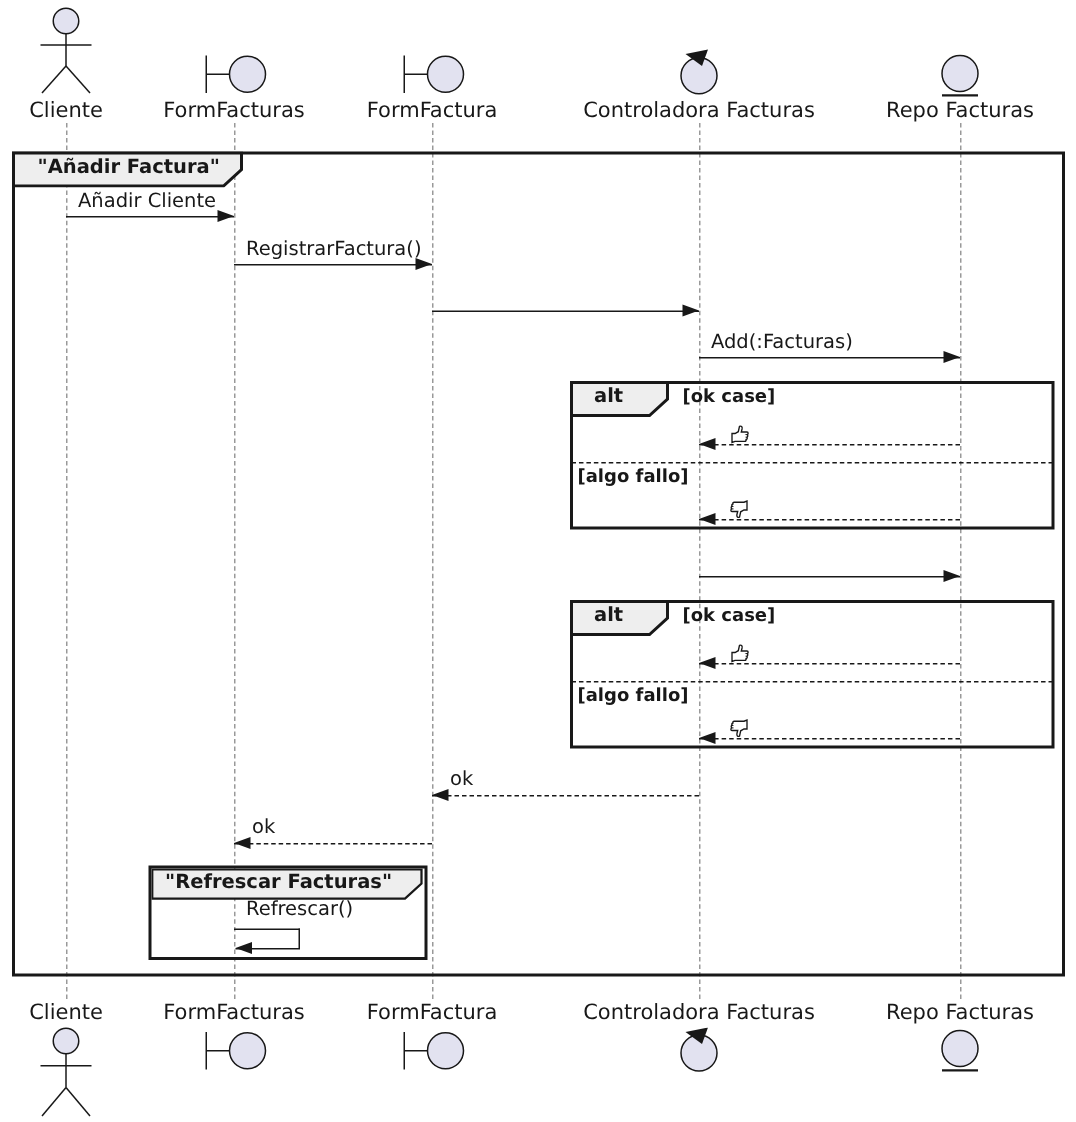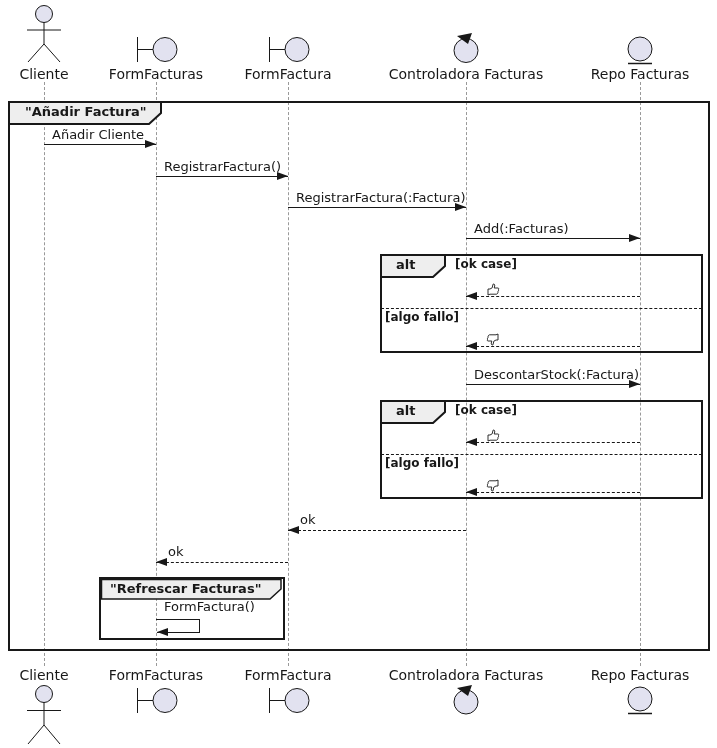--- a/index.html
+++ b/index.html
@@ -76,21 +76,20 @@
   <div class="tabtext" style="left:25px;top:104px">"Añadir Factura"</div>
 
   <div class="mtext" style="left:52px;top:127px">Añadir Cliente</div>
   <div class="lsolid" style="left:44px;top:144px;width:112px"></div>
   <div class="ah-r" style="left:145px;top:140px"></div>
 
   <div class="mtext" style="left:164px;top:159px">RegistrarFactura()</div>
   <div class="lsolid" style="left:156px;top:176px;width:132px"></div>
   <div class="ah-r" style="left:277px;top:172px"></div>
 
-  <div class="mtext" style="left:296px;top:190px">RegistrarFactura(:Factura)</div>
   <div class="lsolid" style="left:288px;top:207px;width:178px"></div>
   <div class="ah-r" style="left:455px;top:203px"></div>
 
   <div class="mtext" style="left:474px;top:221px">Add(:Facturas)</div>
   <div class="lsolid" style="left:466px;top:238px;width:174px"></div>
   <div class="ah-r" style="left:629px;top:234px"></div>
 
   <div class="frame" style="left:380px;top:254px;width:323px;height:99px"></div>
   <svg class="tabsvg" style="left:380px;top:254px" width="68" height="24" viewBox="0 0 68 24">
     <polygon points="1,1 65,1 65,12 53,23 1,23" fill="#EEEEEE" stroke="#181818" stroke-width="2"></polygon>
@@ -105,21 +104,20 @@
   <div class="divider" style="left:381px;top:308px;width:321px"></div>
   <div class="guard" style="left:385px;top:310px">[algo fallo]</div>
   <svg class="abs" style="left:486px;top:332px;z-index:3" width="14" height="15" viewBox="0 0 14 15">
     <g transform="rotate(180 7 7.5)">
       <path d="M2 13V7h2l2.2-1.2L7 2.2c1.2-.5 2 .4 1.7 1.8L8.2 6H12c1 0 1 1.6 0 1.8.8.3.7 1.5-.2 1.7.6.4.4 1.4-.4 1.5.2.6-.2 1.2-.9 1.2H4z" fill="none" stroke="#181818" stroke-width="0.9"></path>
     </g>
   </svg>
   <div class="ldash" style="left:466px;top:346px;width:174px"></div>
   <div class="ah-l" style="left:466px;top:342px"></div>
 
-  <div class="mtext" style="left:474px;top:367px">DescontarStock(:Factura)</div>
   <div class="lsolid" style="left:466px;top:384px;width:174px"></div>
   <div class="ah-r" style="left:629px;top:380px"></div>
 
   <div class="frame" style="left:380px;top:400px;width:323px;height:99px"></div>
   <svg class="tabsvg" style="left:380px;top:400px" width="68" height="24" viewBox="0 0 68 24">
     <polygon points="1,1 65,1 65,12 53,23 1,23" fill="#EEEEEE" stroke="#181818" stroke-width="2"></polygon>
   </svg>
   <div class="tabtext" style="left:396px;top:403px">alt</div>
   <div class="guard" style="left:455px;top:403px">[ok case]</div>
   <svg class="abs" style="left:486px;top:428px;z-index:3" width="14" height="15" viewBox="0 0 14 15">
@@ -143,21 +141,21 @@
 
   <div class="mtext" style="left:168px;top:544px">ok</div>
   <div class="ldash" style="left:156px;top:562px;width:132px"></div>
   <div class="ah-l" style="left:156px;top:558px"></div>
 
   <div class="frame" style="left:99px;top:577px;width:186px;height:63px"></div>
   <svg class="tabsvg" style="left:101px;top:579px" width="182" height="21" viewBox="0 0 182 21">
     <polygon points="0.5,0.5 180,0.5 180,10 169,20 0.5,20" fill="#EEEEEE" stroke="#181818" stroke-width="1.5"></polygon>
   </svg>
   <div class="tabtext" style="left:110px;top:581px">"Refrescar Facturas"</div>
-  <div class="mtext" style="left:164px;top:599px">FormFactura()</div>
+  <div class="mtext" style="left:164px;top:599px">Refrescar()</div>
   <div class="lsolid" style="left:156px;top:619px;width:44px"></div>
   <div class="vsolid" style="left:199px;top:619px;height:13px"></div>
   <div class="lsolid" style="left:157px;top:632px;width:43px"></div>
   <div class="ah-l" style="left:157px;top:628px"></div>
 
   <div class="pname" style="left:44px;top:667px">Cliente</div>
   <div class="pname" style="left:156px;top:667px">FormFacturas</div>
   <div class="pname" style="left:288px;top:667px">FormFactura</div>
   <div class="pname" style="left:466px;top:667px">Controladora Facturas</div>
   <div class="pname" style="left:640px;top:667px">Repo Facturas</div>

